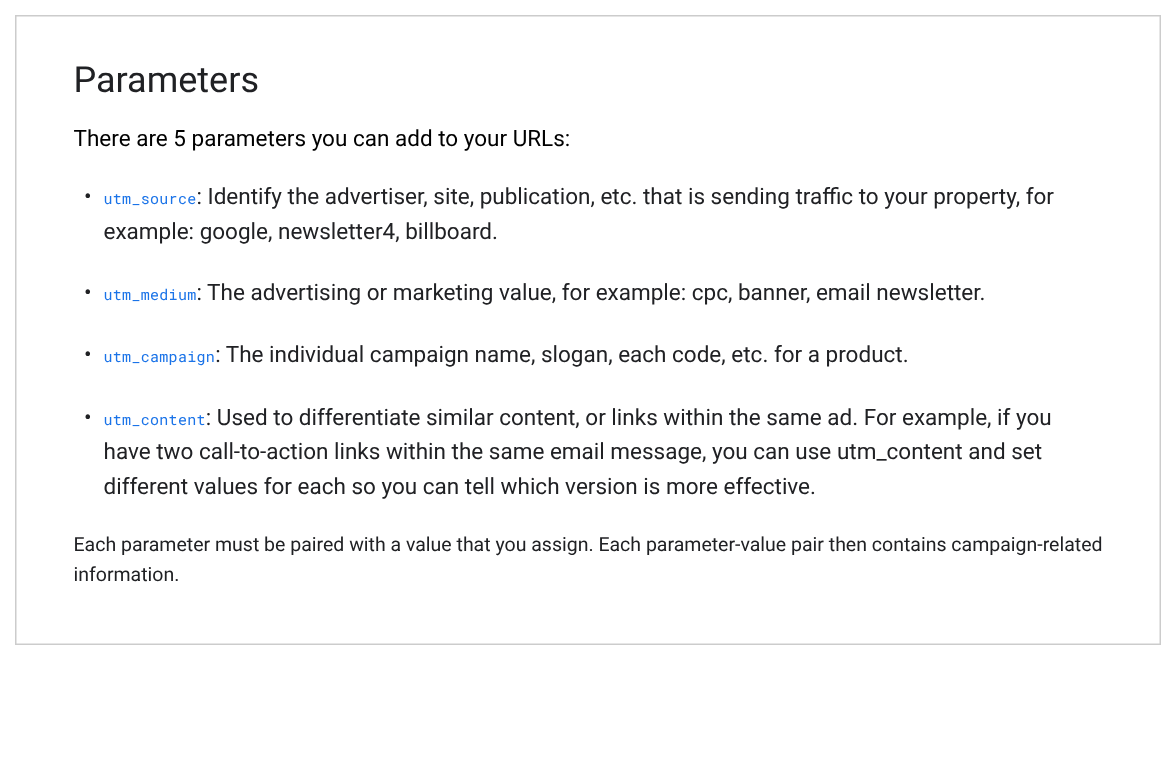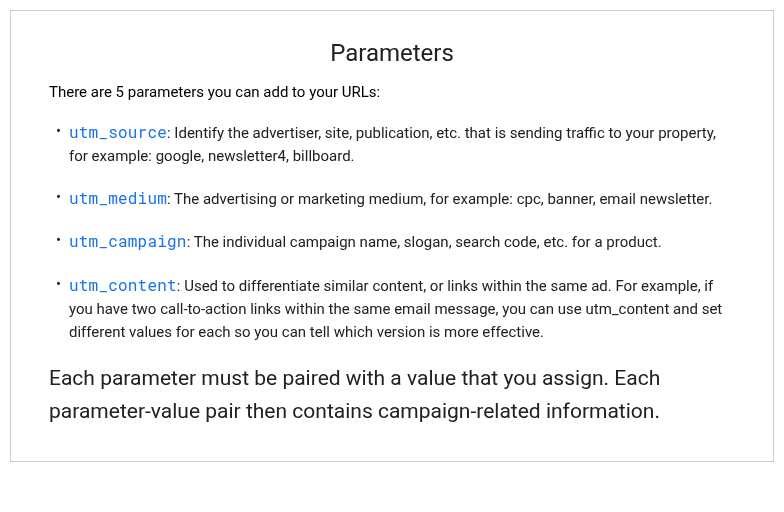--- a/index.html
+++ b/index.html
@@ -17,21 +17,20 @@
       border: 1px solid #ccc;
       padding: 28px 38px 34px 38px;
       color: #202124;
     }
     h1 {
       font-size: 24px;
       font-weight: 400;
       margin-bottom: 14px;
       color: #202124;
       letter-spacing: 0px;
-      text-align: center;
     }
     .intro {
       font-size: 15px;
       line-height: 1.5;
       margin-bottom: 16px;
       color: #000000;
     }
     ul {
       list-style: none;
       padding-left: 0;
@@ -48,43 +47,43 @@
     li::before {
       content: "•";
       position: absolute;
       left: 7px;
       top: 0;
       color: #202124;
     }
     .code {
       font-family: "Roboto Mono", Menlo, Consolas, monospace;
       color: #1a73e8;
-      font-size: 16px;
+      font-size: 10px;
       letter-spacing: 0.2px;
     }
     .footer {
-      font-size: 21px;
+      font-size: 13px;
       line-height: 1.55;
       color: #202124;
     }
   </style>
 </head>
 <body>
 
 <div class="container">
   <h1>Parameters</h1>
   <p class="intro">There are 5 parameters you can add to your URLs:</p>
   <ul>
     <li>
       <span class="code">utm_source</span><span>: Identify the advertiser, site, publication, etc. that is sending traffic to your property, for example: google, newsletter4, billboard.</span>
     </li>
     <li>
-      <span class="code">utm_medium</span><span>: The advertising or marketing medium, for example: cpc, banner, email newsletter.</span>
+      <span class="code">utm_medium</span><span>: The advertising or marketing value, for example: cpc, banner, email newsletter.</span>
     </li>
     <li>
-      <span class="code">utm_campaign</span><span>: The individual campaign name, slogan, search code, etc. for a product.</span>
+      <span class="code">utm_campaign</span><span>: The individual campaign name, slogan, each code, etc. for a product.</span>
     </li>
     <li>
       <span class="code">utm_content</span><span>: Used to differentiate similar content, or links within the same ad. For example, if you have two call-to-action links within the same email message, you can use utm_content and set different values for each so you can tell which version is more effective.</span>
     </li>
   </ul>
   <p class="footer">Each parameter must be paired with a value that you assign. Each parameter-value pair then contains campaign-related information.</p>
 </div>
 
 </body></html>

